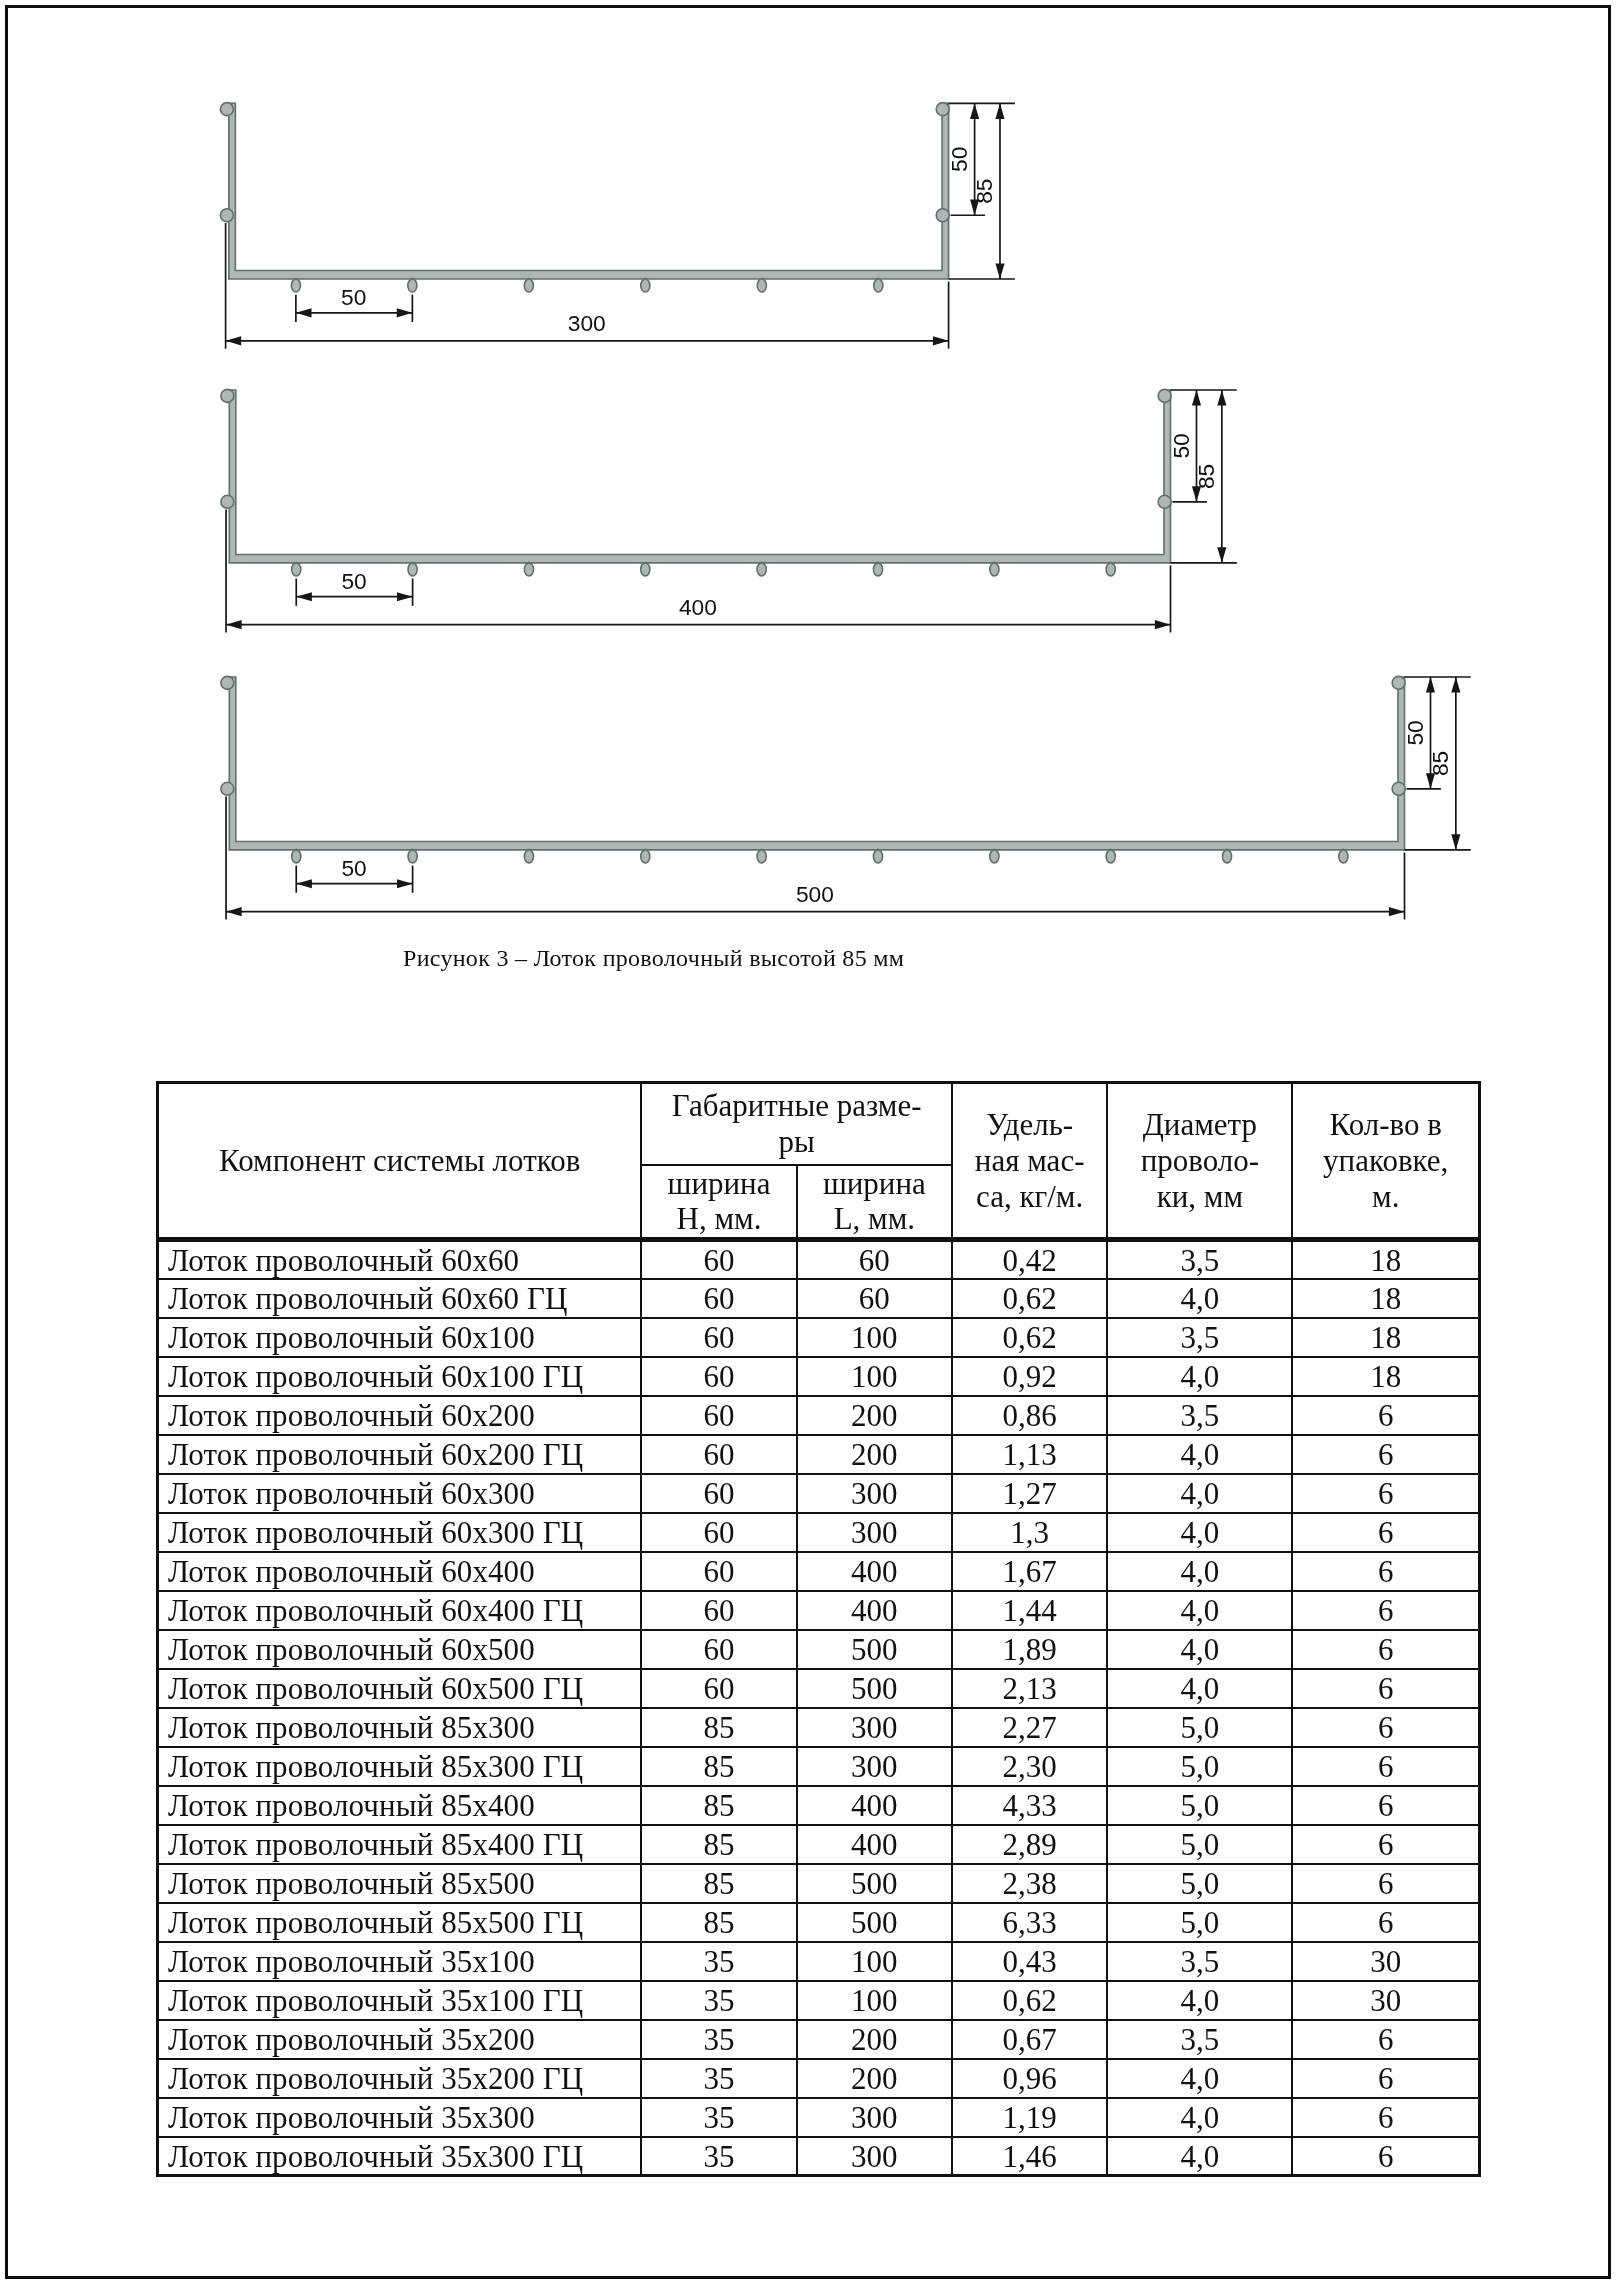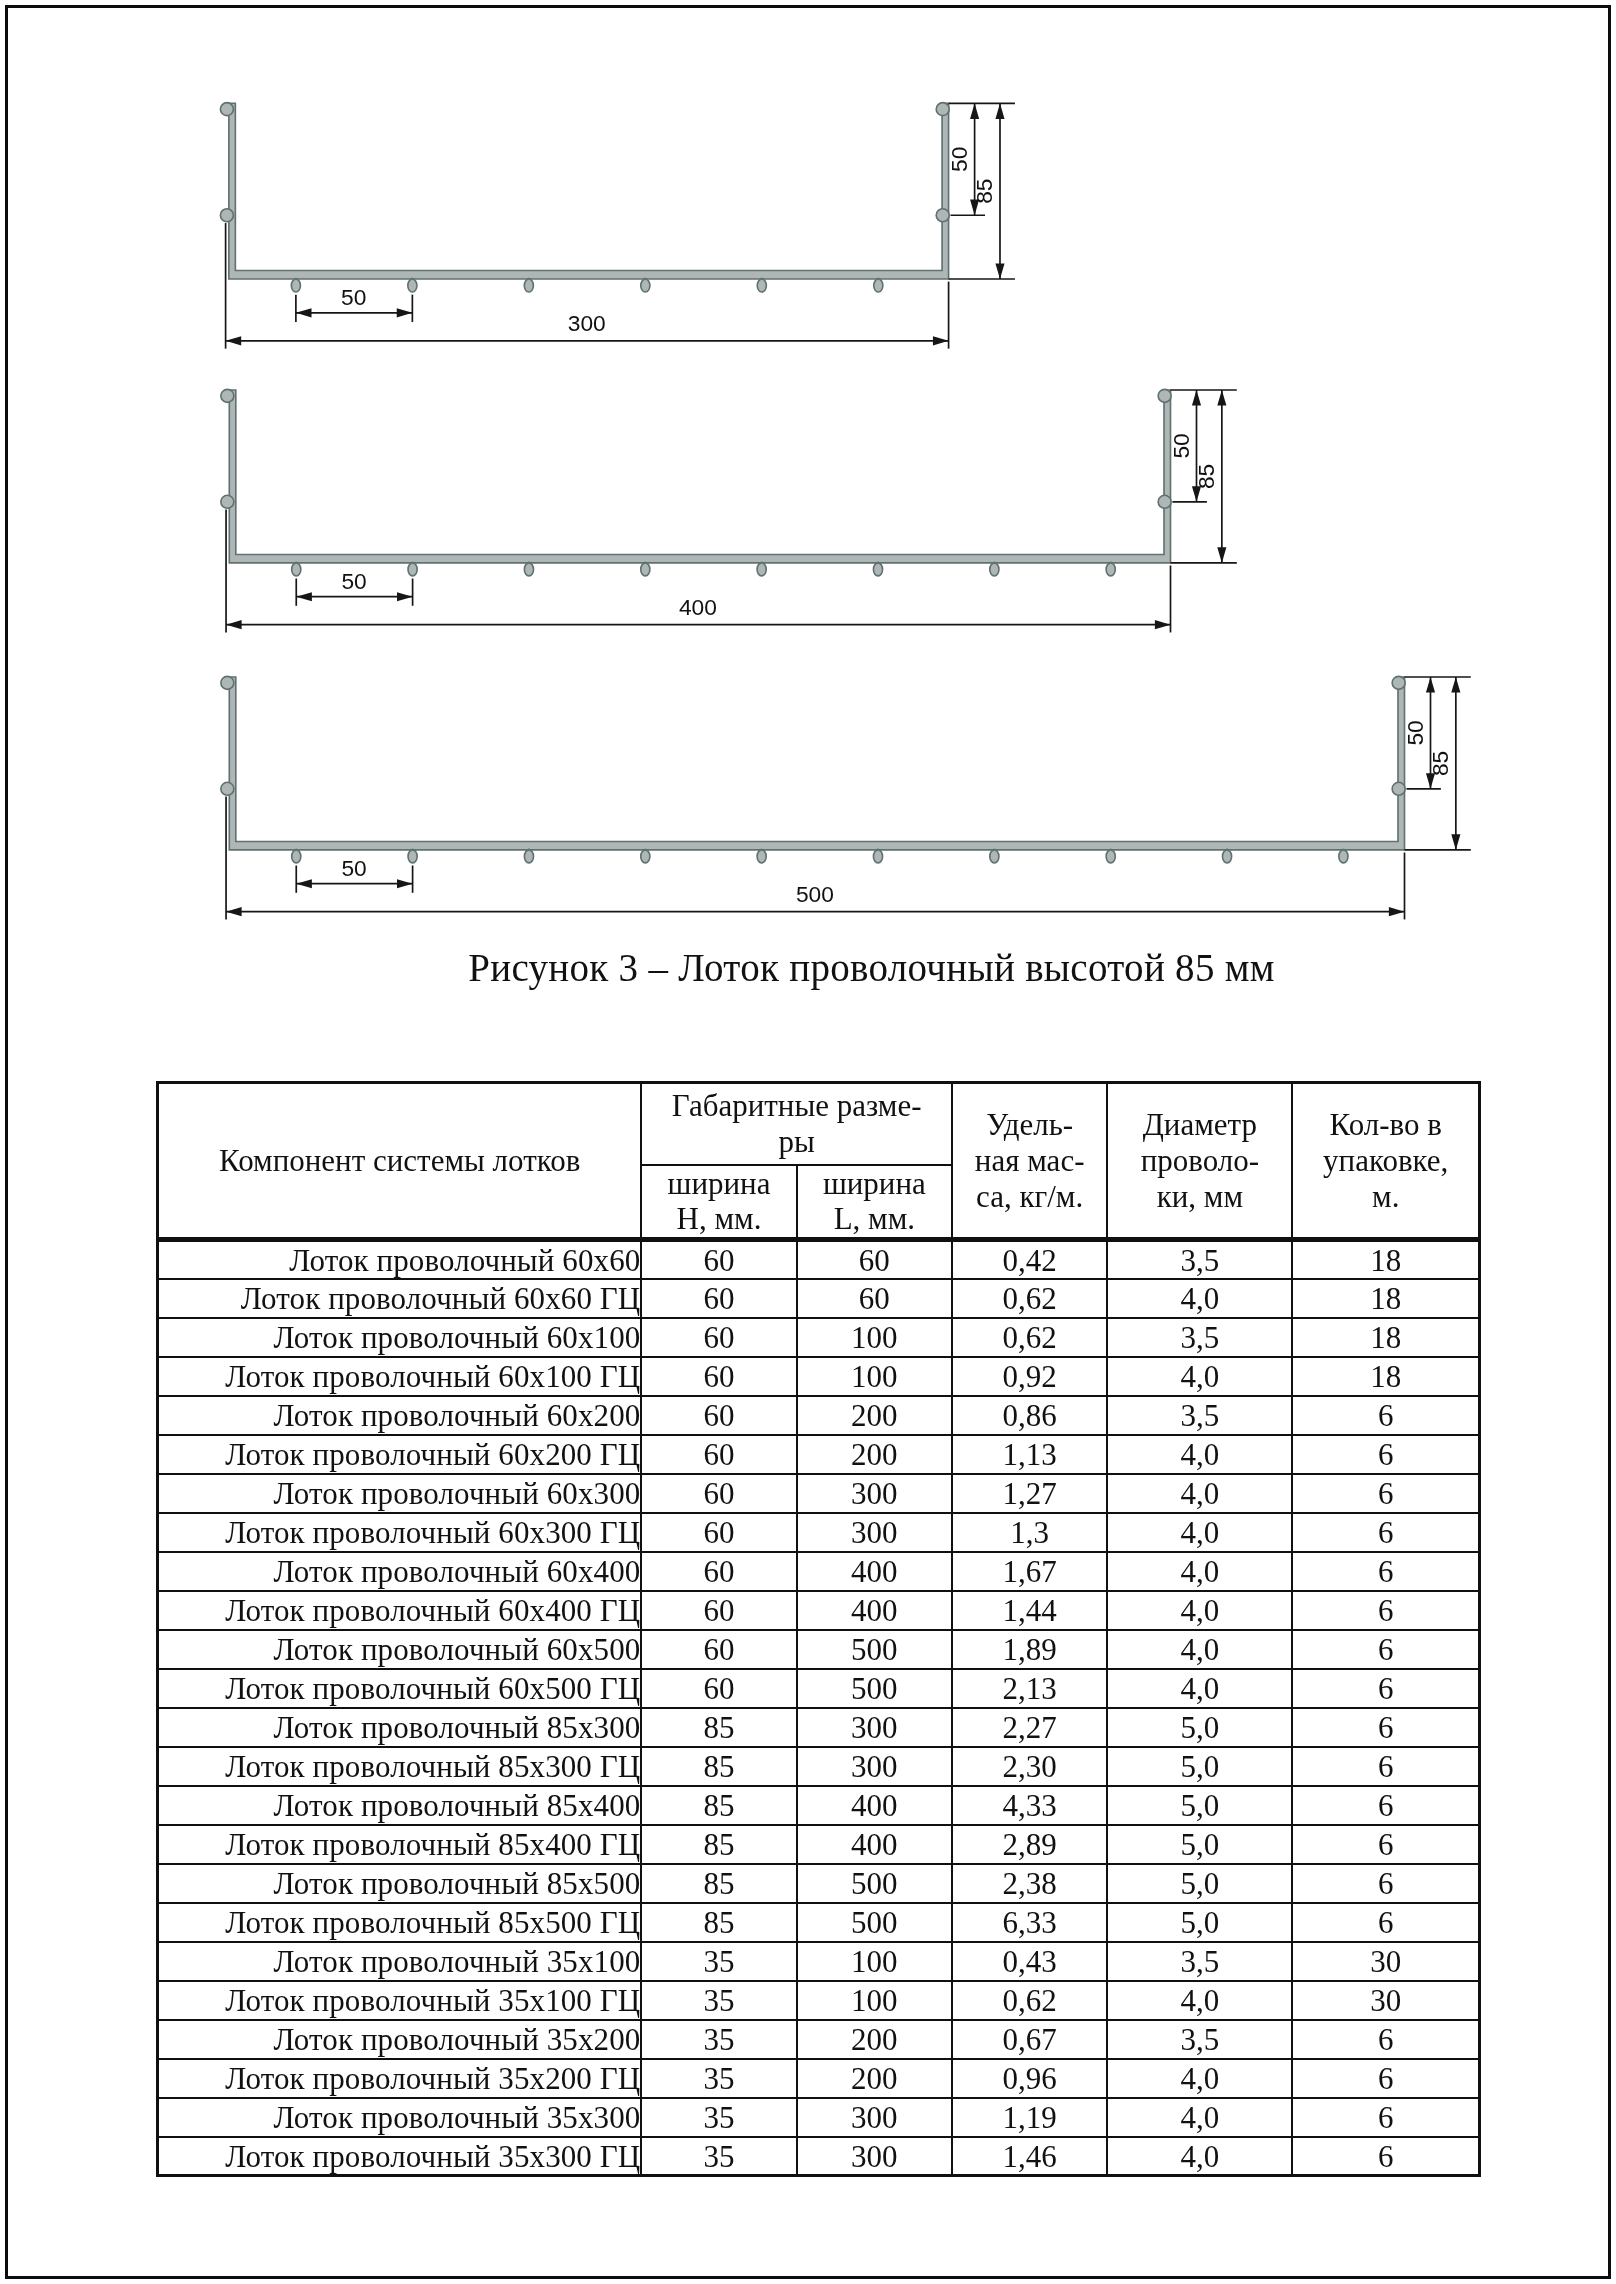--- a/index.html
+++ b/index.html
@@ -13,34 +13,34 @@
        font-family:"Liberation Serif",serif;color:var(--text-color);}
   .page{position:absolute;inset:0;background:#ffffff;}
   .frame{position:absolute;inset:5.2px;border:3.3px solid #0c0c0c;pointer-events:none;}
   svg.drawing{position:absolute;overflow:visible;}
   .profile{fill:var(--profile-fill);stroke:var(--profile-stroke);stroke-width:2.5;}
   .wire{fill:var(--profile-fill);stroke:var(--profile-stroke);stroke-width:2.5;}
   .stem{stroke:var(--profile-stroke);stroke-width:2.5;}
   .ext,.dim{stroke:var(--line-color);stroke-width:2.6;fill:none;}
   .arrow{fill:var(--line-color);stroke:none;}
   text.dimtxt{font-family:"Liberation Sans",sans-serif;font-size:35px;fill:var(--text-color);}
-  .caption{position:absolute;left:403px;top:945px;width:937px;text-align:center;
-           font-size:39px;letter-spacing:0.3px;white-space:nowrap;}
+  .caption{position:absolute;left:403px;top:945px;width:937px;text-align:left;
+           font-size:24px;letter-spacing:0.3px;white-space:nowrap;}
   table.spec{position:absolute;left:156px;top:1081px;width:1325px;
              border-collapse:collapse;table-layout:fixed;border:3.9px solid #101010;}
   table.spec th,table.spec td{border:2.6px solid #101010;padding:0;vertical-align:middle;
              font-weight:normal;color:var(--text-color);}
   thead th{font-size:31px;line-height:1.16;text-align:center;white-space:pre-line;}
   tr.group-row{height:82px;}
   tr.sub-row{height:75px;}
   th.th-group{border-bottom:3.3px solid #101010;}
   thead{border-bottom:5.2px solid #101010;}
   tbody tr{height:39px;}
   tbody td{font-size:31px;text-align:center;line-height:1;}
-  tbody td.c-name{text-align:right;padding-left:9px;letter-spacing:0.1px;}
+  tbody td.c-name{text-align:left;padding-left:9px;letter-spacing:0.1px;}
 </style>
 </head>
 <body>
 
 <div class="page">
   <div class="frame"></div>
 
   <svg class="drawing" style="left:182px;top:85px" width="872" height="280" viewBox="280 130 1340 430">
     <path class="profile" d="M352,158 L352,428 L1458,428 L1458,158 L1448,158 L1448,415 L362,415 L362,158 Z"></path>
     <g>

